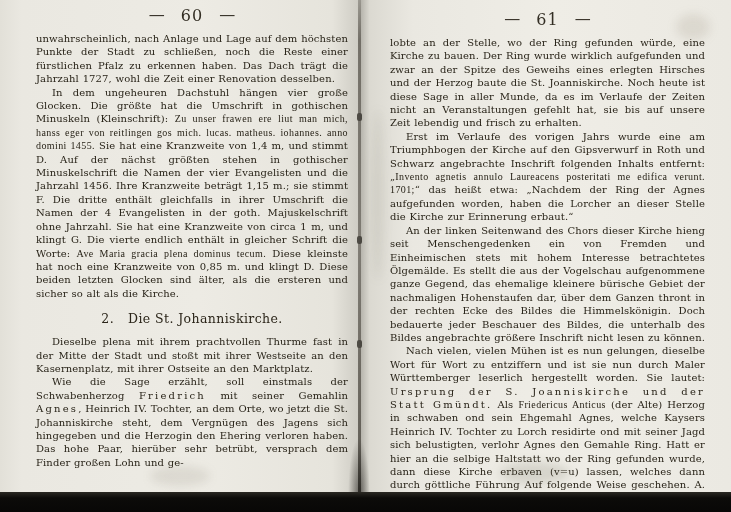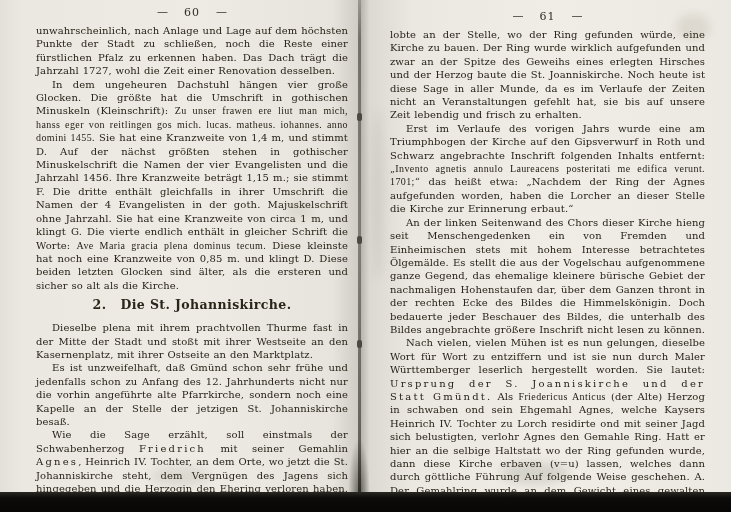--- a/index.html
+++ b/index.html
@@ -28,52 +28,51 @@
   .stain-a{left:676px;top:14px;width:34px;height:26px;background:rgba(125,115,92,.14);}
   .stain-b{left:372px;top:110px;width:12px;height:170px;background:rgba(100,95,80,.10);}
   .stain-c{left:286px;top:200px;width:26px;height:20px;background:rgba(120,110,90,.10);}
   .stain-d{left:500px;top:462px;width:70px;height:22px;background:rgba(90,85,70,.16);}
   .stain-e{left:150px;top:466px;width:60px;height:20px;background:rgba(95,90,75,.12);}
 
   .text-col{position:absolute;color:#282318;}
   .col-60{left:36px;top:6px;width:312px;}
   .col-61{left:29px;top:10px;width:315px;}
 
-  .page-header{text-align:center;font-size:11px;color:#332e24;height:18px;}
+  .page-header{text-align:center;font-size:16px;color:#332e24;height:18px;margin-bottom:8px;}
   .page-header .pagenum{margin:0 16px;letter-spacing:1px;}
   .page-header .dash{position:relative;top:-1px;}
 
   .para{margin:0;font-size:10px;line-height:13.4px;text-align:justify;
         letter-spacing:.1px;word-spacing:.5px;}
   .para.indent{text-indent:16px;}
 
   .seg-lat{font-family:"Liberation Serif", serif;letter-spacing:.4px;}
   .seg-sp{letter-spacing:2.2px;}
 
-  .section-heading{margin:5px 0 9px 0;text-align:center;font-size:12.5px;
-        font-weight:bold;color:#2b2519;letter-spacing:.4px;}
+  .section-heading{margin:11px 0 9px 0;text-align:center;font-size:12.5px;
+        font-weight:normal;color:#2b2519;letter-spacing:.4px;}
   .section-heading .heading-num{margin-right:14px;}
 </style>
 </head>
 <body>
 
 <div class="spread">
 
   <div class="page page-left">
     <div class="text-col col-60">
       <div class="page-header">
         <span class="dash">—</span><span class="pagenum">60</span><span class="dash">—</span>
       </div>
       <p class="para"><span class="seg">unwahrscheinlich, nach Anlage und Lage auf dem höchsten Punkte der Stadt zu schließen, noch die Reste einer fürstlichen Pfalz zu erkennen haben. Das Dach trägt die Jahrzahl 1727, wohl die Zeit einer Renovation desselben.</span></p>
       <p class="para indent"><span class="seg">In dem ungeheuren Dachstuhl hängen vier große Glocken. Die größte hat die Umschrift in gothischen Minuskeln (Kleinschrift): </span><span class="seg seg-lat">Zu unser frawen ere liut man mich, hanss eger von reitlingen gos mich. lucas. matheus. iohannes. anno domini 1455.</span><span class="seg"> Sie hat eine Kranzweite von 1,4 m, und stimmt D. Auf der nächst größten stehen in gothischer Minuskelschrift die Namen der vier Evangelisten und die Jahrzahl 1456. Ihre Kranzweite beträgt 1,15 m.; sie stimmt F. Die dritte enthält gleichfalls in ihrer Umschrift die Namen der 4 Evangelisten in der goth. Majuskelschrift ohne Jahrzahl. Sie hat eine Kranzweite von circa 1 m, und klingt G. Die vierte endlich enthält in gleicher Schrift die Worte: </span><span class="seg seg-lat">Ave Maria gracia plena dominus tecum.</span><span class="seg"> Diese kleinste hat noch eine Kranzweite von 0,85 m. und klingt D. Diese beiden letzten Glocken sind älter, als die ersteren und sicher so alt als die Kirche.</span></p>
       <div class="section-heading">
         <span class="heading-num">2.</span><span>Die St. Johanniskirche.</span>
       </div>
       <p class="para indent"><span class="seg">Dieselbe plena mit ihrem prachtvollen Thurme fast in der Mitte der Stadt und stoßt mit ihrer Westseite an den Kasernenplatz, mit ihrer Ostseite an den Marktplatz.</span></p>
-      <p class="para indent"><span class="seg">Es ist unzweifelhaft, daß Gmünd schon sehr frühe und jedenfalls schon zu Anfang des 12. Jahrhunderts nicht nur die vorhin angeführte alte Pfarrkirche, sondern noch eine Kapelle an der Stelle der jetzigen St. Johanniskirche besaß.</span></p>
       <p class="para indent"><span class="seg">Wie die Sage erzählt, soll einstmals der Schwabenherzog </span><span class="seg seg-sp">Friedrich</span><span class="seg"> mit seiner Gemahlin </span><span class="seg seg-sp">Agnes</span><span class="seg">, Heinrich IV. Tochter, an dem Orte, wo jetzt die St. Johanniskirche steht, dem Vergnügen des Jagens sich hingegeben und die Herzogin den Ehering verloren haben. Das hohe Paar, hierüber sehr betrübt, versprach dem Finder großen Lohn und ge-</span></p>
     </div>
   </div>
 
   <div class="page page-right">
     <div class="text-col col-61">
       <div class="page-header">
         <span class="dash">—</span><span class="pagenum">61</span><span class="dash">—</span>
       </div>
       <p class="para"><span class="seg">lobte an der Stelle, wo der Ring gefunden würde, eine Kirche zu bauen. Der Ring wurde wirklich aufgefunden und zwar an der Spitze des Geweihs eines erlegten Hirsches und der Herzog baute die St. Joanniskirche. Noch heute ist diese Sage in aller Munde, da es im Verlaufe der Zeiten nicht an Veranstaltungen gefehlt hat, sie bis auf unsere Zeit lebendig und frisch zu erhalten.</span></p>

